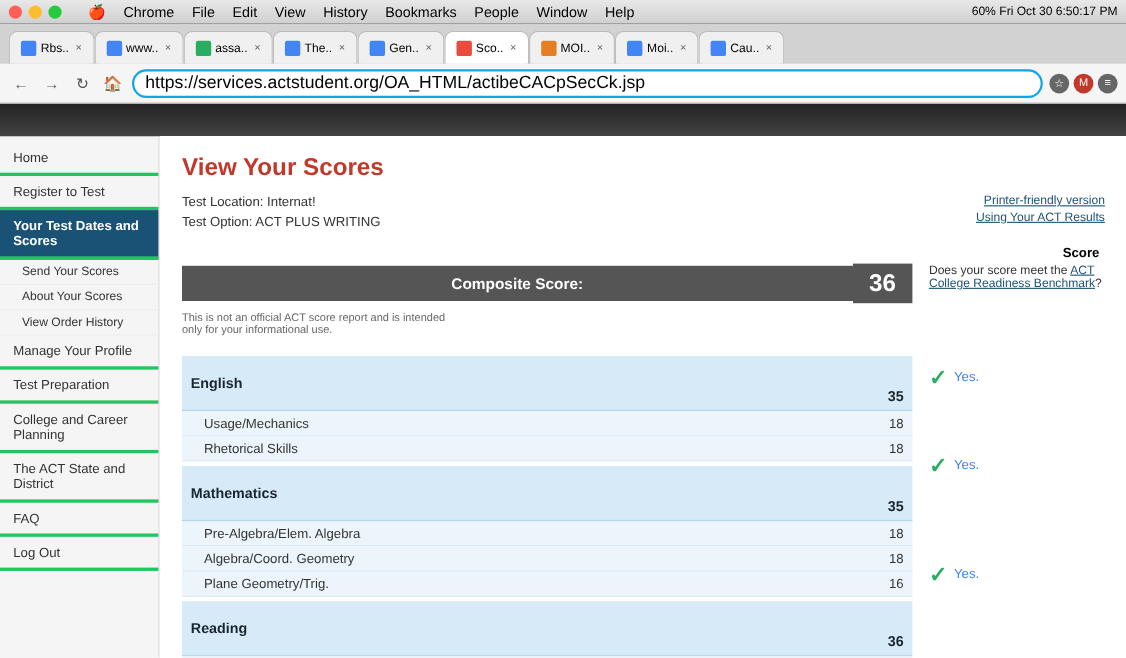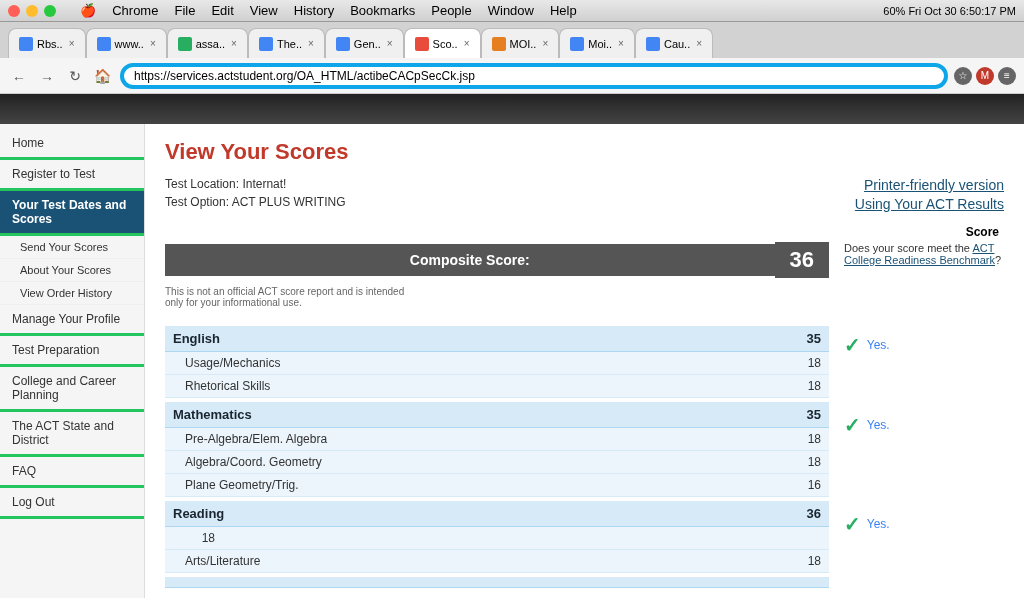--- a/index.html
+++ b/index.html
@@ -65,24 +65,24 @@
     }
     .nav-btn {
       width: 22px; height: 22px;
       border: none; background: transparent;
       font-size: 14px; cursor: pointer; color: #555;
       display: flex; align-items: center; justify-content: center;
     }
     .address-input {
       flex: 1;
       height: 26px;
-      border: 4px solid #0ea5e9;
+      border: 2px solid #0ea5e9;
       border-radius: 13px;
       padding: 0 10px;
-      font-size: 12px;
+      font-size: 16px;
       background: #fff;
     }
     .toolbar-icons { display: flex; gap: 4px; align-items: center; }
     .toolbar-icon { width: 18px; height: 18px; background: #666; border-radius: 50%; font-size: 10px; display: flex; align-items: center; justify-content: center; color: #fff; cursor: pointer; }
     .toolbar-icon.red-bg { background: #c0392b; }
 
     
     .window-buttons { display: flex; gap: 6px; align-items: center; padding-right: 8px; }
     .win-btn { width: 12px; height: 12px; border-radius: 50%; border: none; cursor: pointer; }
     .win-btn.close { background: #ff5f56; }
@@ -155,21 +155,21 @@
     }
 
     .test-info { font-size: 12px; color: #333; margin-bottom: 4px; }
 
     .top-section {
       display: flex;
       justify-content: space-between;
       margin-bottom: 10px;
     }
 
-    .top-links { font-size: 14px; text-align: right; }
+    .top-links { font-size: 11px; text-align: right; }
     .top-links a { color: #1a5276; text-decoration: underline; display: block; margin-bottom: 3px; }
 
     .score-label-row {
       text-align: right;
       font-size: 12px;
       font-weight: bold;
       margin-bottom: 3px;
       padding-right: 5px;
     }
 
@@ -213,21 +213,21 @@
     .scores-left { flex: 1; }
 
     .section-row {
       display: flex;
       align-items: center;
       background: #d6eaf8;
       border-bottom: 1px solid #aed6f1;
       padding: 5px 8px;
     }
     .section-name { font-weight: bold; font-size: 13px; color: #1a252f; flex: 1; }
-    .section-score { font-weight: bold; font-size: 13px; color: #1a252f; min-width: 30px; text-align: right; }
+    .section-score { font-weight: bold; font-size: 13px; color: #1a252f; min-width: 30px; text-align: right; margin-top: 24px; }
 
     .subsection-row {
       display: flex;
       background: #ebf5fb;
       border-bottom: 1px solid #d6eaf8;
       padding: 4px 8px 4px 20px;
     }
     .subsection-name { flex: 1; font-size: 12px; color: #333; }
     .subsection-score { font-size: 12px; color: #333; min-width: 30px; text-align: right; }
 

